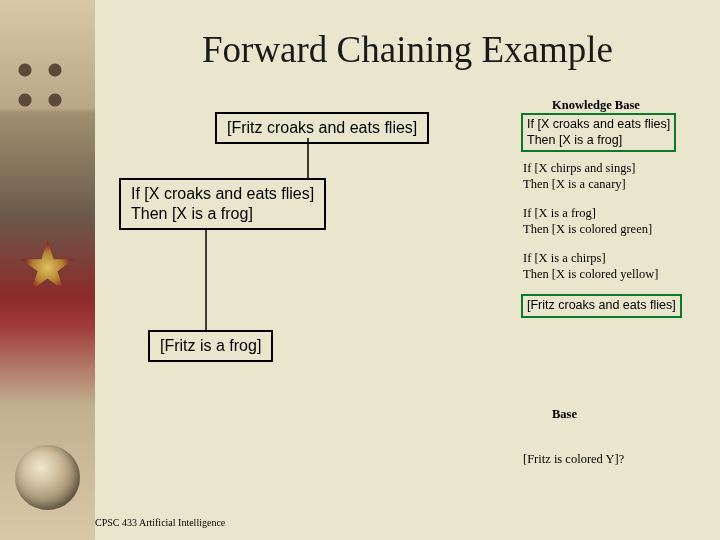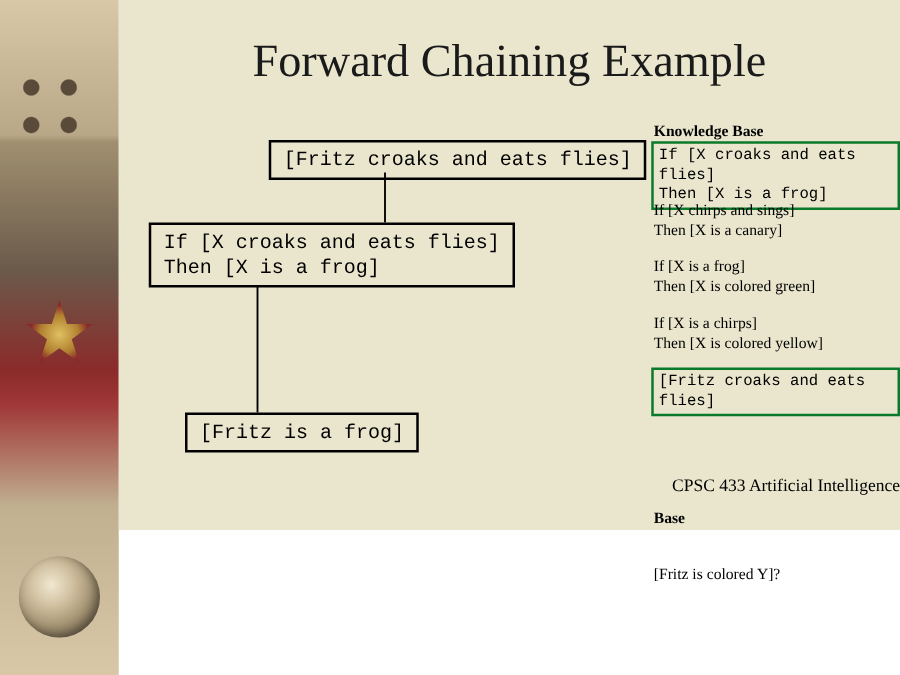--- a/index.html
+++ b/index.html
@@ -35,64 +35,64 @@
     bottom: 30px; left: 15px;
     width: 65px; height: 65px;
     border-radius: 50%;
     background: radial-gradient(circle at 40% 35%, #f0e8d0 0%, #d0c0a0 30%, #a09070 60%, #706050 100%);
     box-shadow: inset -3px -3px 8px rgba(0,0,0,0.4);
   }
   .content {
     flex: 1;
     background: #e9e6cd;
     position: relative;
-    height: 424px;
+    height: 540px;
   }
   .title {
     position: absolute;
     top: 28px;
     left: 0; right: 0;
     text-align: center;
     font-size: 37px;
     font-weight: 400;
     color: #1a1a1a;
     font-family: 'Times New Roman', serif;
   }
   .box {
     position: absolute;
     border: 2px solid #000;
     background: transparent;
     padding: 4px 10px;
     font-size: 16px;
-    font-family: Liberation Mono, monospace;
+    font-family: Liberation Sans, sans-serif;
     line-height: 1.25;
     white-space: pre-line;
   }
   .box.small { font-size: 12.5px; padding: 2px 4px; }
   .box.green { border: 2.5px solid #0a7a2a; }
   .kb-text {
     position: absolute;
     font-size: 12.5px;
     font-family: 'Times New Roman', serif;
     line-height: 1.25;
     white-space: pre-line;
   }
-  .kb-header { font-weight: bold; }
+  .kb-header { font-weight: bold; margin-left: 29px; }
   svg.connector {
     position: absolute;
     top: 0; left: 0;
     width: 625px; height: 540px;
     pointer-events: none;
   }
   .footer {
     position: absolute;
-    bottom: 26px;
+    bottom: 12px;
     left: 0; right: 0;
-    text-align: right;
-    font-size: 14px;
+    text-align: left;
+    font-size: 10px;
     font-family: 'Times New Roman', serif;
   }
 </style>
 </head>
 <body>
 
 <div class="sidebar"></div>
 
 <div class="content">
 

